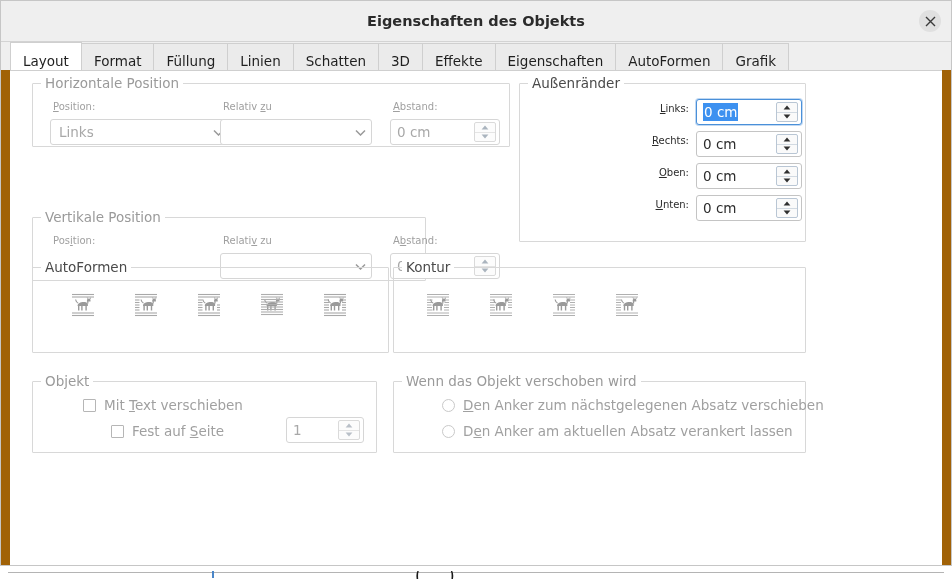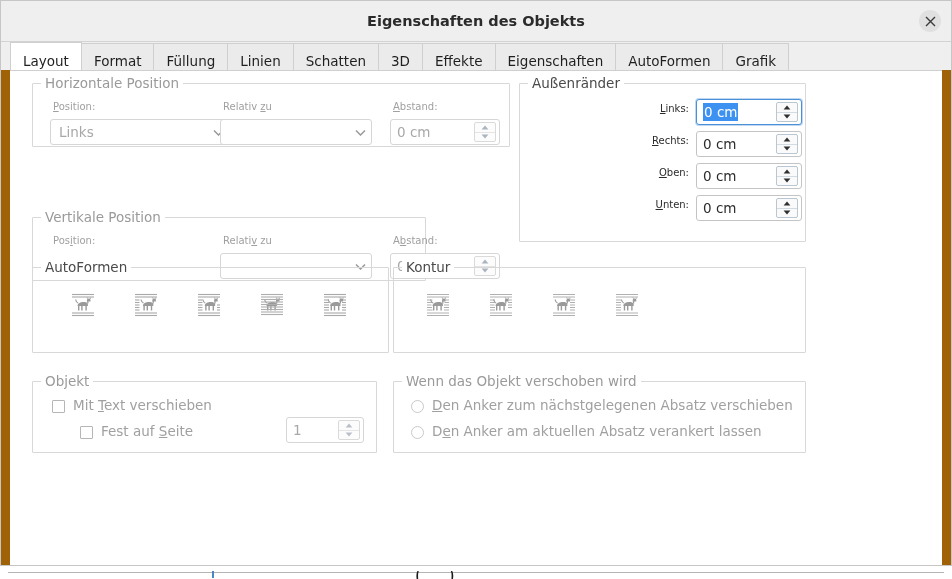--- a/index.html
+++ b/index.html
@@ -137,21 +137,21 @@
     display: flex; flex-direction: column; background: #fafafa;
   }
   .spin.dim .sbtns { border-color: #dadada; background: #fcfcfc; }
   .spin .sbtns .sb {
     flex: 1 1 50%; display: flex; align-items: center; justify-content: center;
   }
   .spin .sbtns .sb + .sb { border-top: 1px solid #d2dae2; }
   .spin.dim .sbtns .sb + .sb { border-top-color: #e4e4e4; }
 
   
-  .chk, .rad { position: absolute; display: flex; align-items: flex-end; }
+  .chk, .rad { position: absolute; display: flex; align-items: center; margin-left: 31px; }
   .chk .box {
     width: 13px; height: 13px; box-sizing: border-box;
     border: 1px solid #b6b6b6; background: #ffffff; border-radius: 1px;
     flex: 0 0 13px;
   }
   .rad .box {
     width: 13px; height: 13px; box-sizing: border-box;
     border: 1px solid #c9c9c9; background: #ffffff; border-radius: 50%;
     flex: 0 0 13px;
   }

